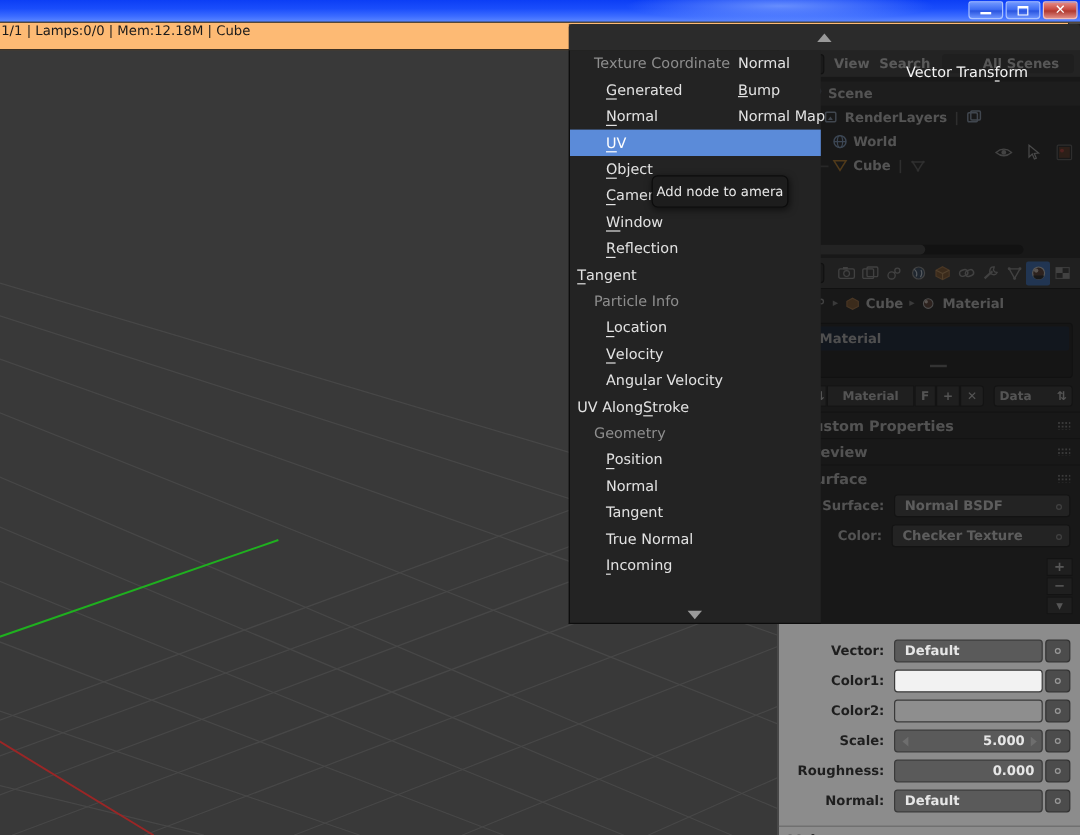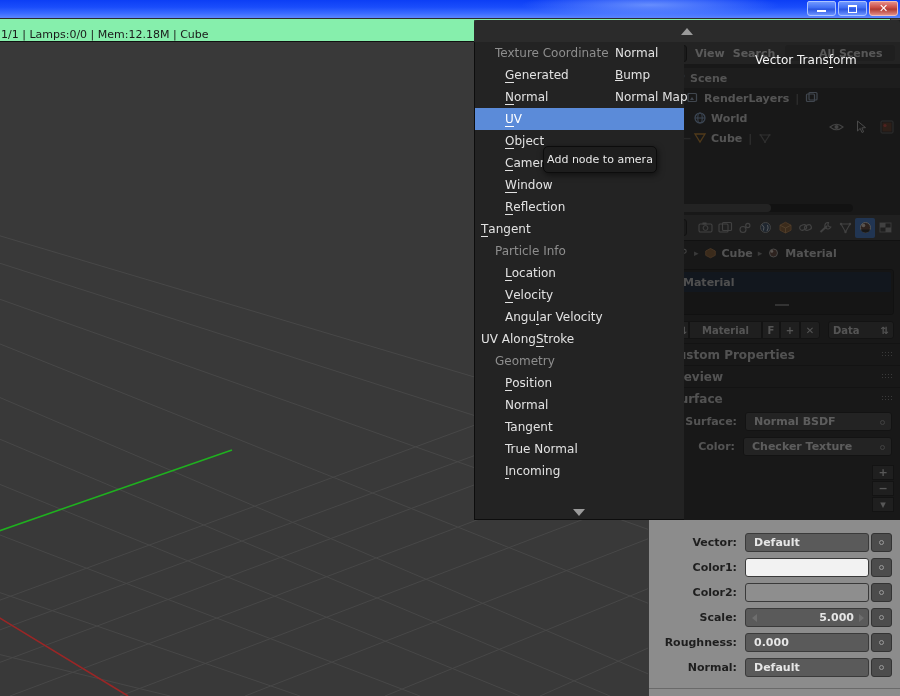--- a/index.html
+++ b/index.html
@@ -33,22 +33,22 @@
     background: linear-gradient(180deg,#e58b86 0%,#c94b42 45%,#b03a31 55%,#e08b84 100%);
     border-color: #f0bdb8;
   }
   .winbtn .glyph-min { display:block; width:9px; height:2px; background:#fff; margin-top:5px; }
   .winbtn .glyph-max { display:block; width:9px; height:8px; border:1px solid #fff; border-top-width:2px; }
   .winbtn .glyph-x { font-size:11px; font-weight:bold; margin-top:-1px; }
 
   
   .statusbar {
     position: absolute; left: 0; top: 19px; width: 900px; height: 23px;
-    background: #86efac; border-bottom: 1px solid #111;
-    display: flex; align-items: flex-end;
+    background: #fdba74; border-bottom: 1px solid #111;
+    display: flex; align-items: flex-start;
   }
   .statusbar .text {
     color: #1a1a1a; font-size: 11px; padding-left: 1px;
     font-family: "DejaVu Sans", "Liberation Sans", sans-serif;
     white-space: nowrap;
   }
   .statusbar .grip {
     position: absolute; right: 0; top: 0; width: 10px; height: 23px;
     background: #4a4a4a; border-left: 1px solid #2a2a2a;
   }
@@ -158,21 +158,21 @@
     position:relative;
   }
   .fbox.white { background:#f2f2f2; }
   .fbox.gray2 { background:#8e8e8e; }
   .fbox.slider {
     background: linear-gradient(180deg,#cfcfcf,#9d9d9d);
     justify-content:flex-end; padding-right:14px; color:#1c1c1c;
   }
   .fbox.slider2 {
     background: linear-gradient(180deg,#d2d2d2,#a0a0a0);
-    padding-right:22px; color:#1c1c1c;
+    justify-content:flex-end; padding-right:6px; color:#1c1c1c;
   }
   .sl-arr-l { position:absolute; left:6px; top:5px; width:0;height:0;
      border-right:5px solid #6e6e6e; border-top:4px solid transparent; border-bottom:4px solid transparent;}
   .sl-arr-r { position:absolute; right:4px; top:5px; width:0;height:0;
      border-left:5px solid #6e6e6e; border-top:4px solid transparent; border-bottom:4px solid transparent;}
   .dot-btn {
     width:21px; height:19px; margin-left:2px; background:#4c4c4c;
     border:1px solid #2e2e2e; border-radius:3px;
     display:flex; align-items:center; justify-content:center;
   }

